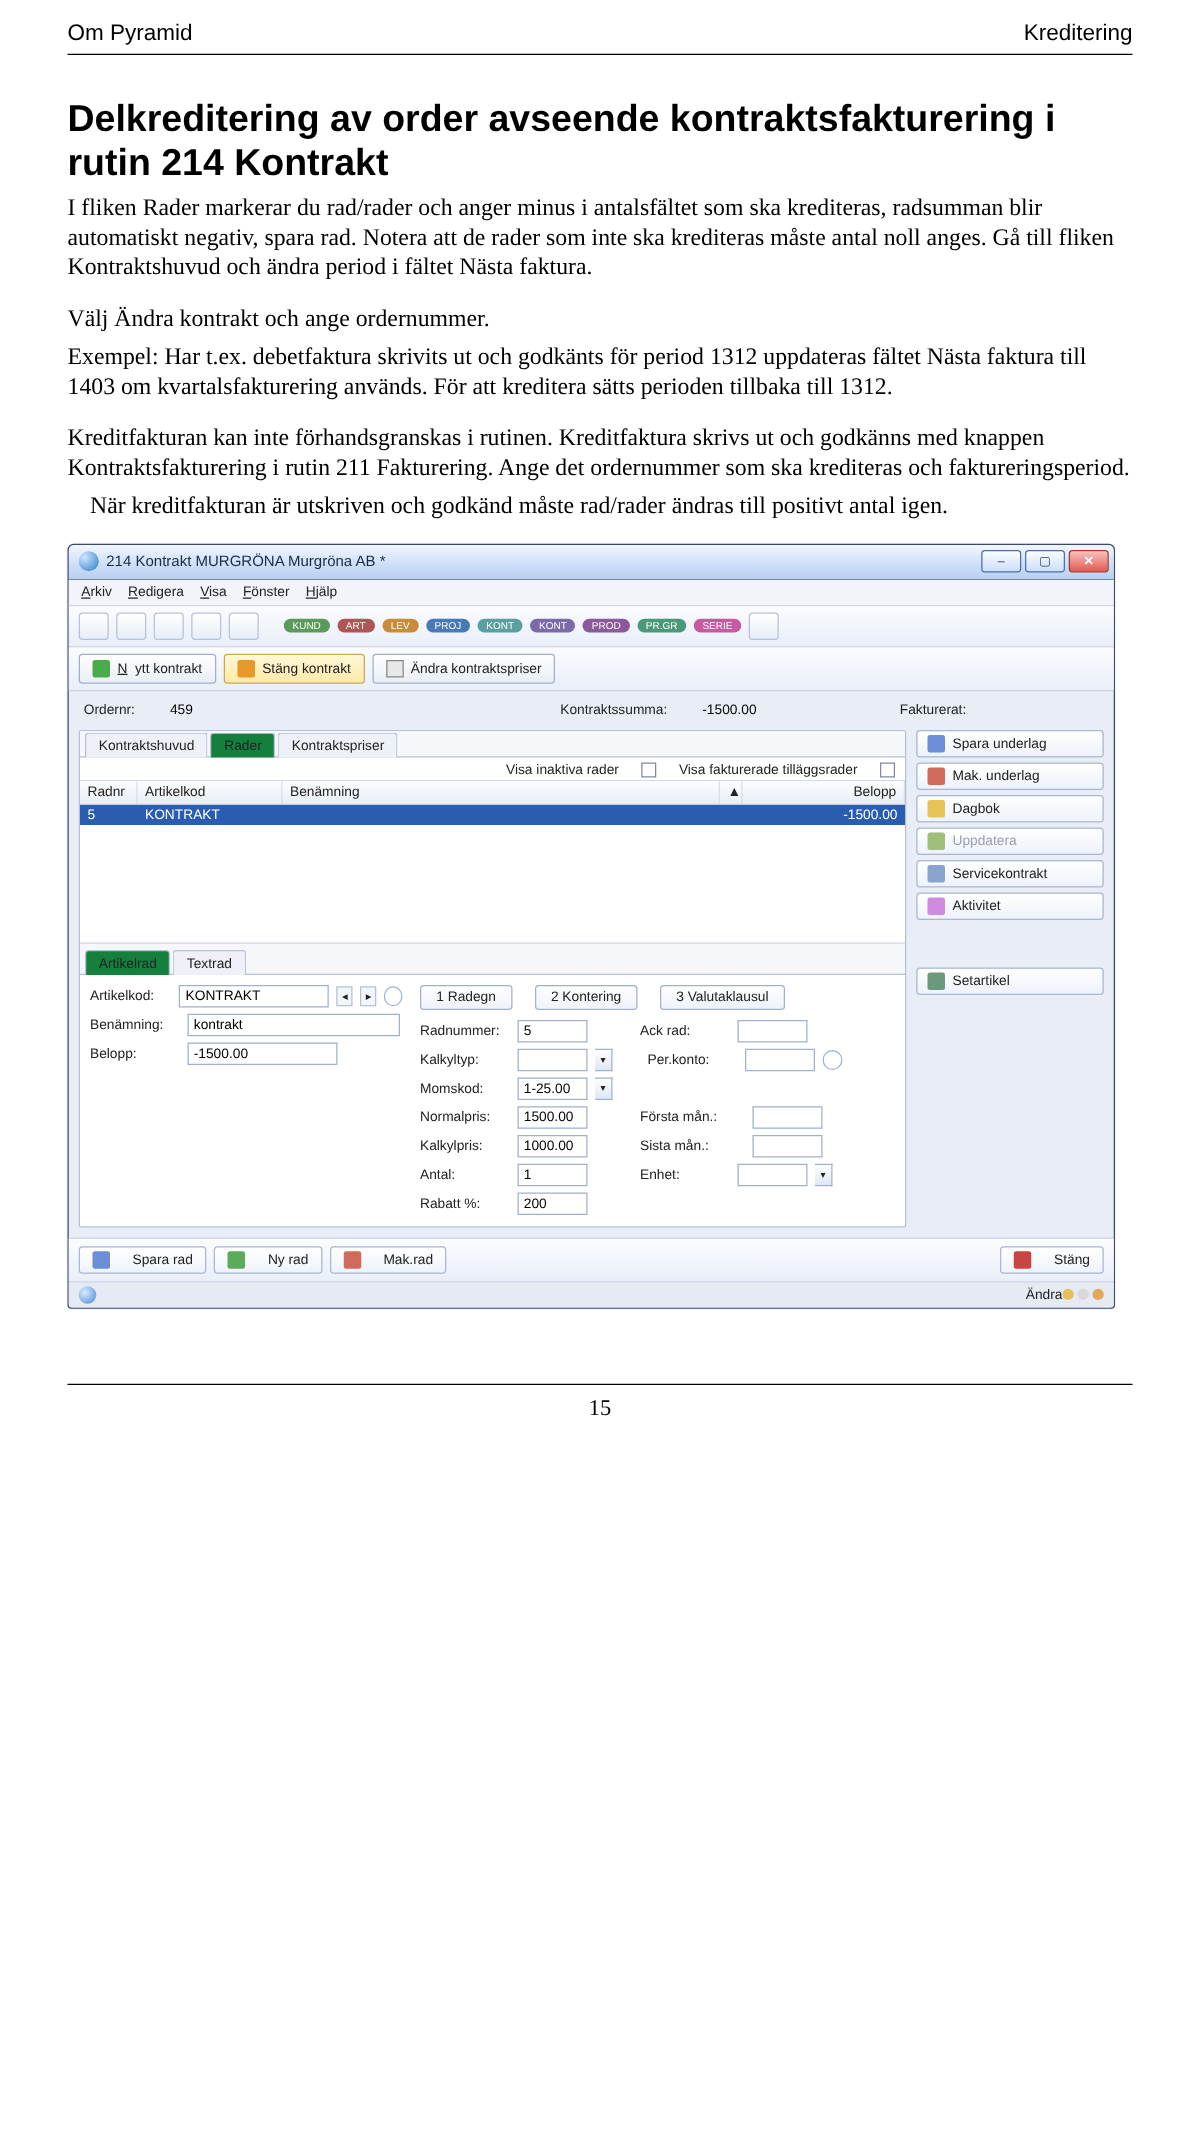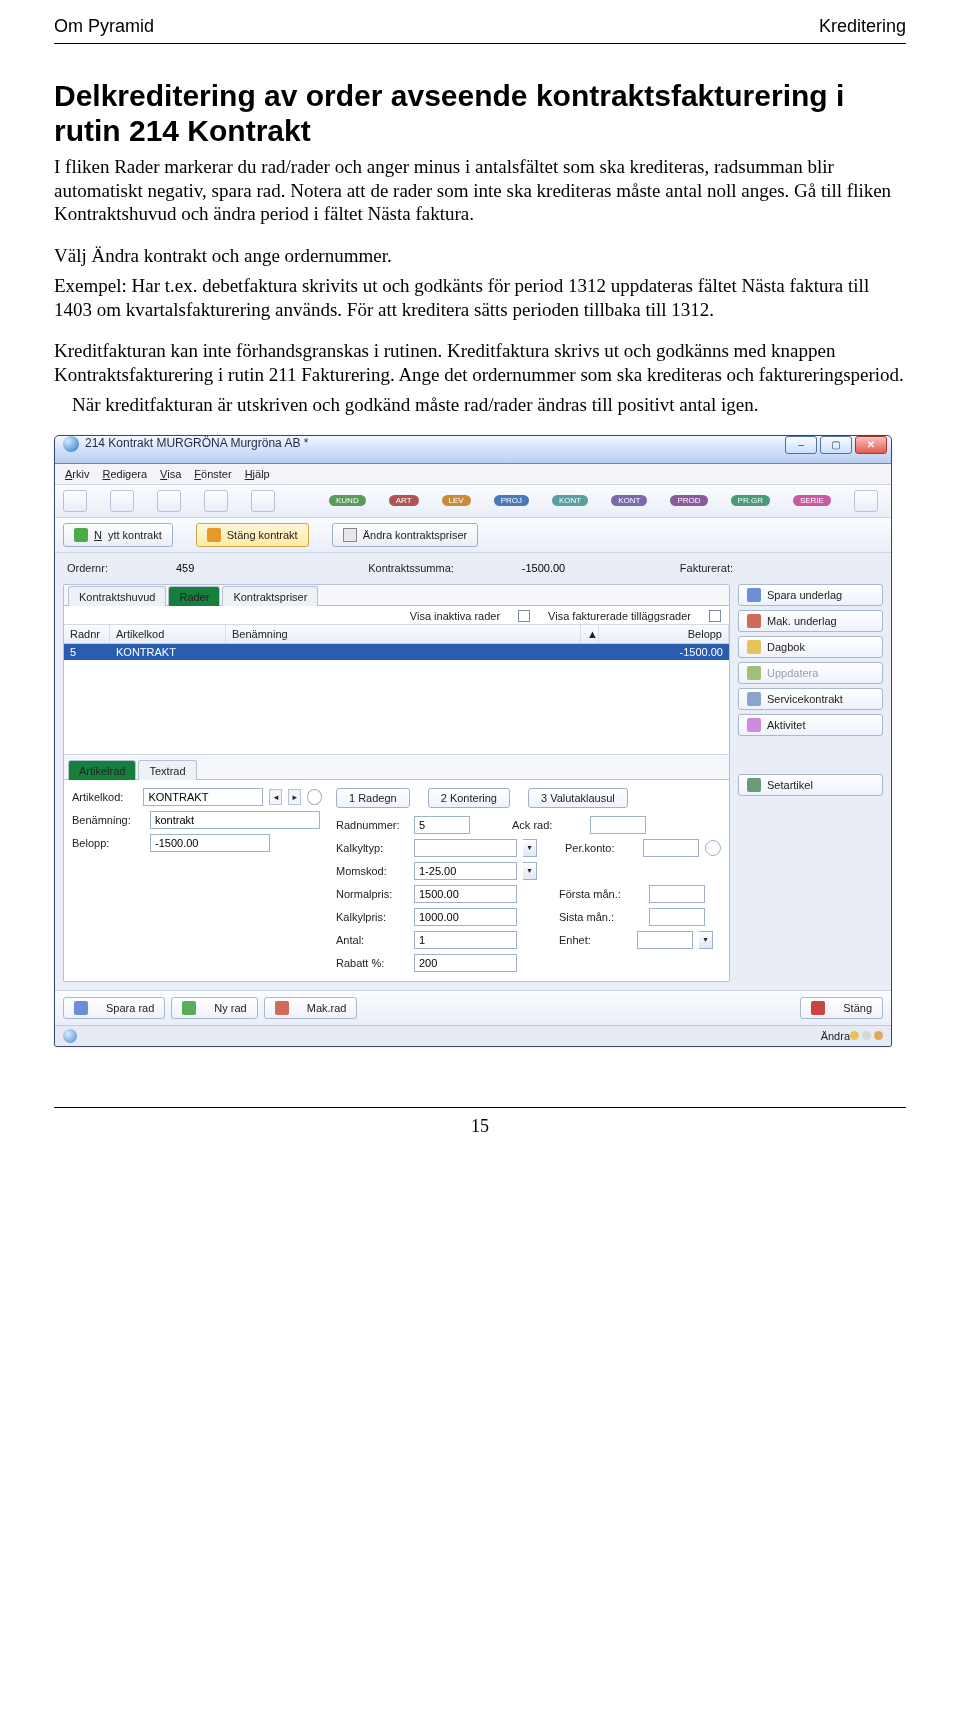--- a/index.html
+++ b/index.html
@@ -48,21 +48,21 @@
     border: 1px solid #3a4a6a;
     border-radius: 5px 5px 3px 3px;
     background: #e9eef6;
     font-family: Tahoma, Arial, sans-serif;
     font-size: 11px;
     color: #222;
     box-shadow: 0 0 0 1px rgba(0,0,0,.04);
   }
   .titlebar {
     display: flex;
-    align-items: flex-start;
+    align-items: center;
     height: 28px;
     padding: 0 4px 0 8px;
     background: linear-gradient(#f3f7ff, #cfe0f8 55%, #b9cff0);
     border-bottom: 1px solid #6f84ad;
     border-radius: 5px 5px 0 0;
   }
   .titlebar .app-icon {
     width: 16px; height: 16px;
     border-radius: 50%;
     background: radial-gradient(circle at 30% 30%, #cde9ff, #2a77c9);
@@ -80,21 +80,21 @@
   }
   .winbtn.close { background: linear-gradient(#f8c1bf,#e45a52); border-color:#a03832; color:#fff; font-weight:bold;}
   .menubar {
     display: flex; gap: 13px;
     padding: 4px 10px;
     background: #f2f4f9;
     border-bottom: 1px solid #cdd4e0;
   }
   .menubar span u { text-decoration: underline; }
   .toolbar-row {
-    display: flex; gap: 23px;
+    display: flex; gap: 6px;
     padding: 5px 8px;
     background: linear-gradient(#fbfcff,#e9eef8);
     border-bottom: 1px solid #cdd4e0;
     align-items: center;
   }
   .tb-btn {
     width: 24px; height: 22px;
     border: 1px solid #b7c2d6;
     border-radius: 3px;
     background: linear-gradient(#ffffff,#e7edf8);
@@ -126,21 +126,21 @@
   .mode-doc { background:#e8e8e8; border:1px solid #888;}
   .content-pad { padding: 6px 8px 8px 8px; }
   .summary-row {
     display:flex; gap:20px; align-items:center;
     padding: 2px 4px 8px 4px;
   }
   .summary-row .lbl { margin-right:6px; }
   .flat-input {
     border:none; border-bottom:1px solid transparent;
     background:transparent; font-size:11px;
-    padding:1px 2px; min-width:40px;margin-left:40px;
+    padding:1px 2px; min-width:40px;
   }
   .split-cols { display:flex; gap:8px; }
   .left-pane { flex:1; border:1px solid #b7c1d4; background:#fff; border-radius:2px; }
   .right-pane {
     width: 150px;
     display:flex; flex-direction:column; gap:4px;
   }
   .side-btn {
     display:flex; align-items:center; gap:6px;
     height:22px; padding:0 8px;
@@ -190,21 +190,21 @@
   .detail-area {
     display:flex; gap:14px; padding:8px 8px 4px 8px;
   }
   .col { flex:0 0 auto; }
   .frow { display:flex; align-items:center; margin-bottom:5px; gap:6px; }
   .frow .flab { width:72px; }
   .txt {
     height:18px; border:1px solid #9fb0cc; background:#fff;
     font-size:11px; padding:1px 4px;
   }
-  .txt.w60{width:56px}.txt.w80{width:103px}.txt.w120{width:120px}.txt.w180{width:170px}
+  .txt.w60{width:56px}.txt.w80{width:56px}.txt.w120{width:120px}.txt.w180{width:170px}
   .arrow-btn { width:14px; height:16px; border:1px solid #b7c1d4; background:#f2f5fb; font-size:9px; display:flex;align-items:center;justify-content:center;}
   .dd { width:14px; height:18px; border:1px solid #9fb0cc; border-left:none; background:linear-gradient(#fff,#dee7f5); display:flex;align-items:center;justify-content:center; font-size:8px;}
   .mag { width:16px; height:16px; border:1px solid #9fb0cc; border-radius:50%; display:inline-block;}
   .seg-row { display:flex; gap:18px; margin-bottom:8px; }
   .seg {
     padding:3px 12px; border:1px solid #9fb0cc; border-radius:3px;
     background:linear-gradient(#fff,#eef2fb); font-size:11px;
   }
   .bottom-bar {
     display:flex; align-items:center; gap:6px;

